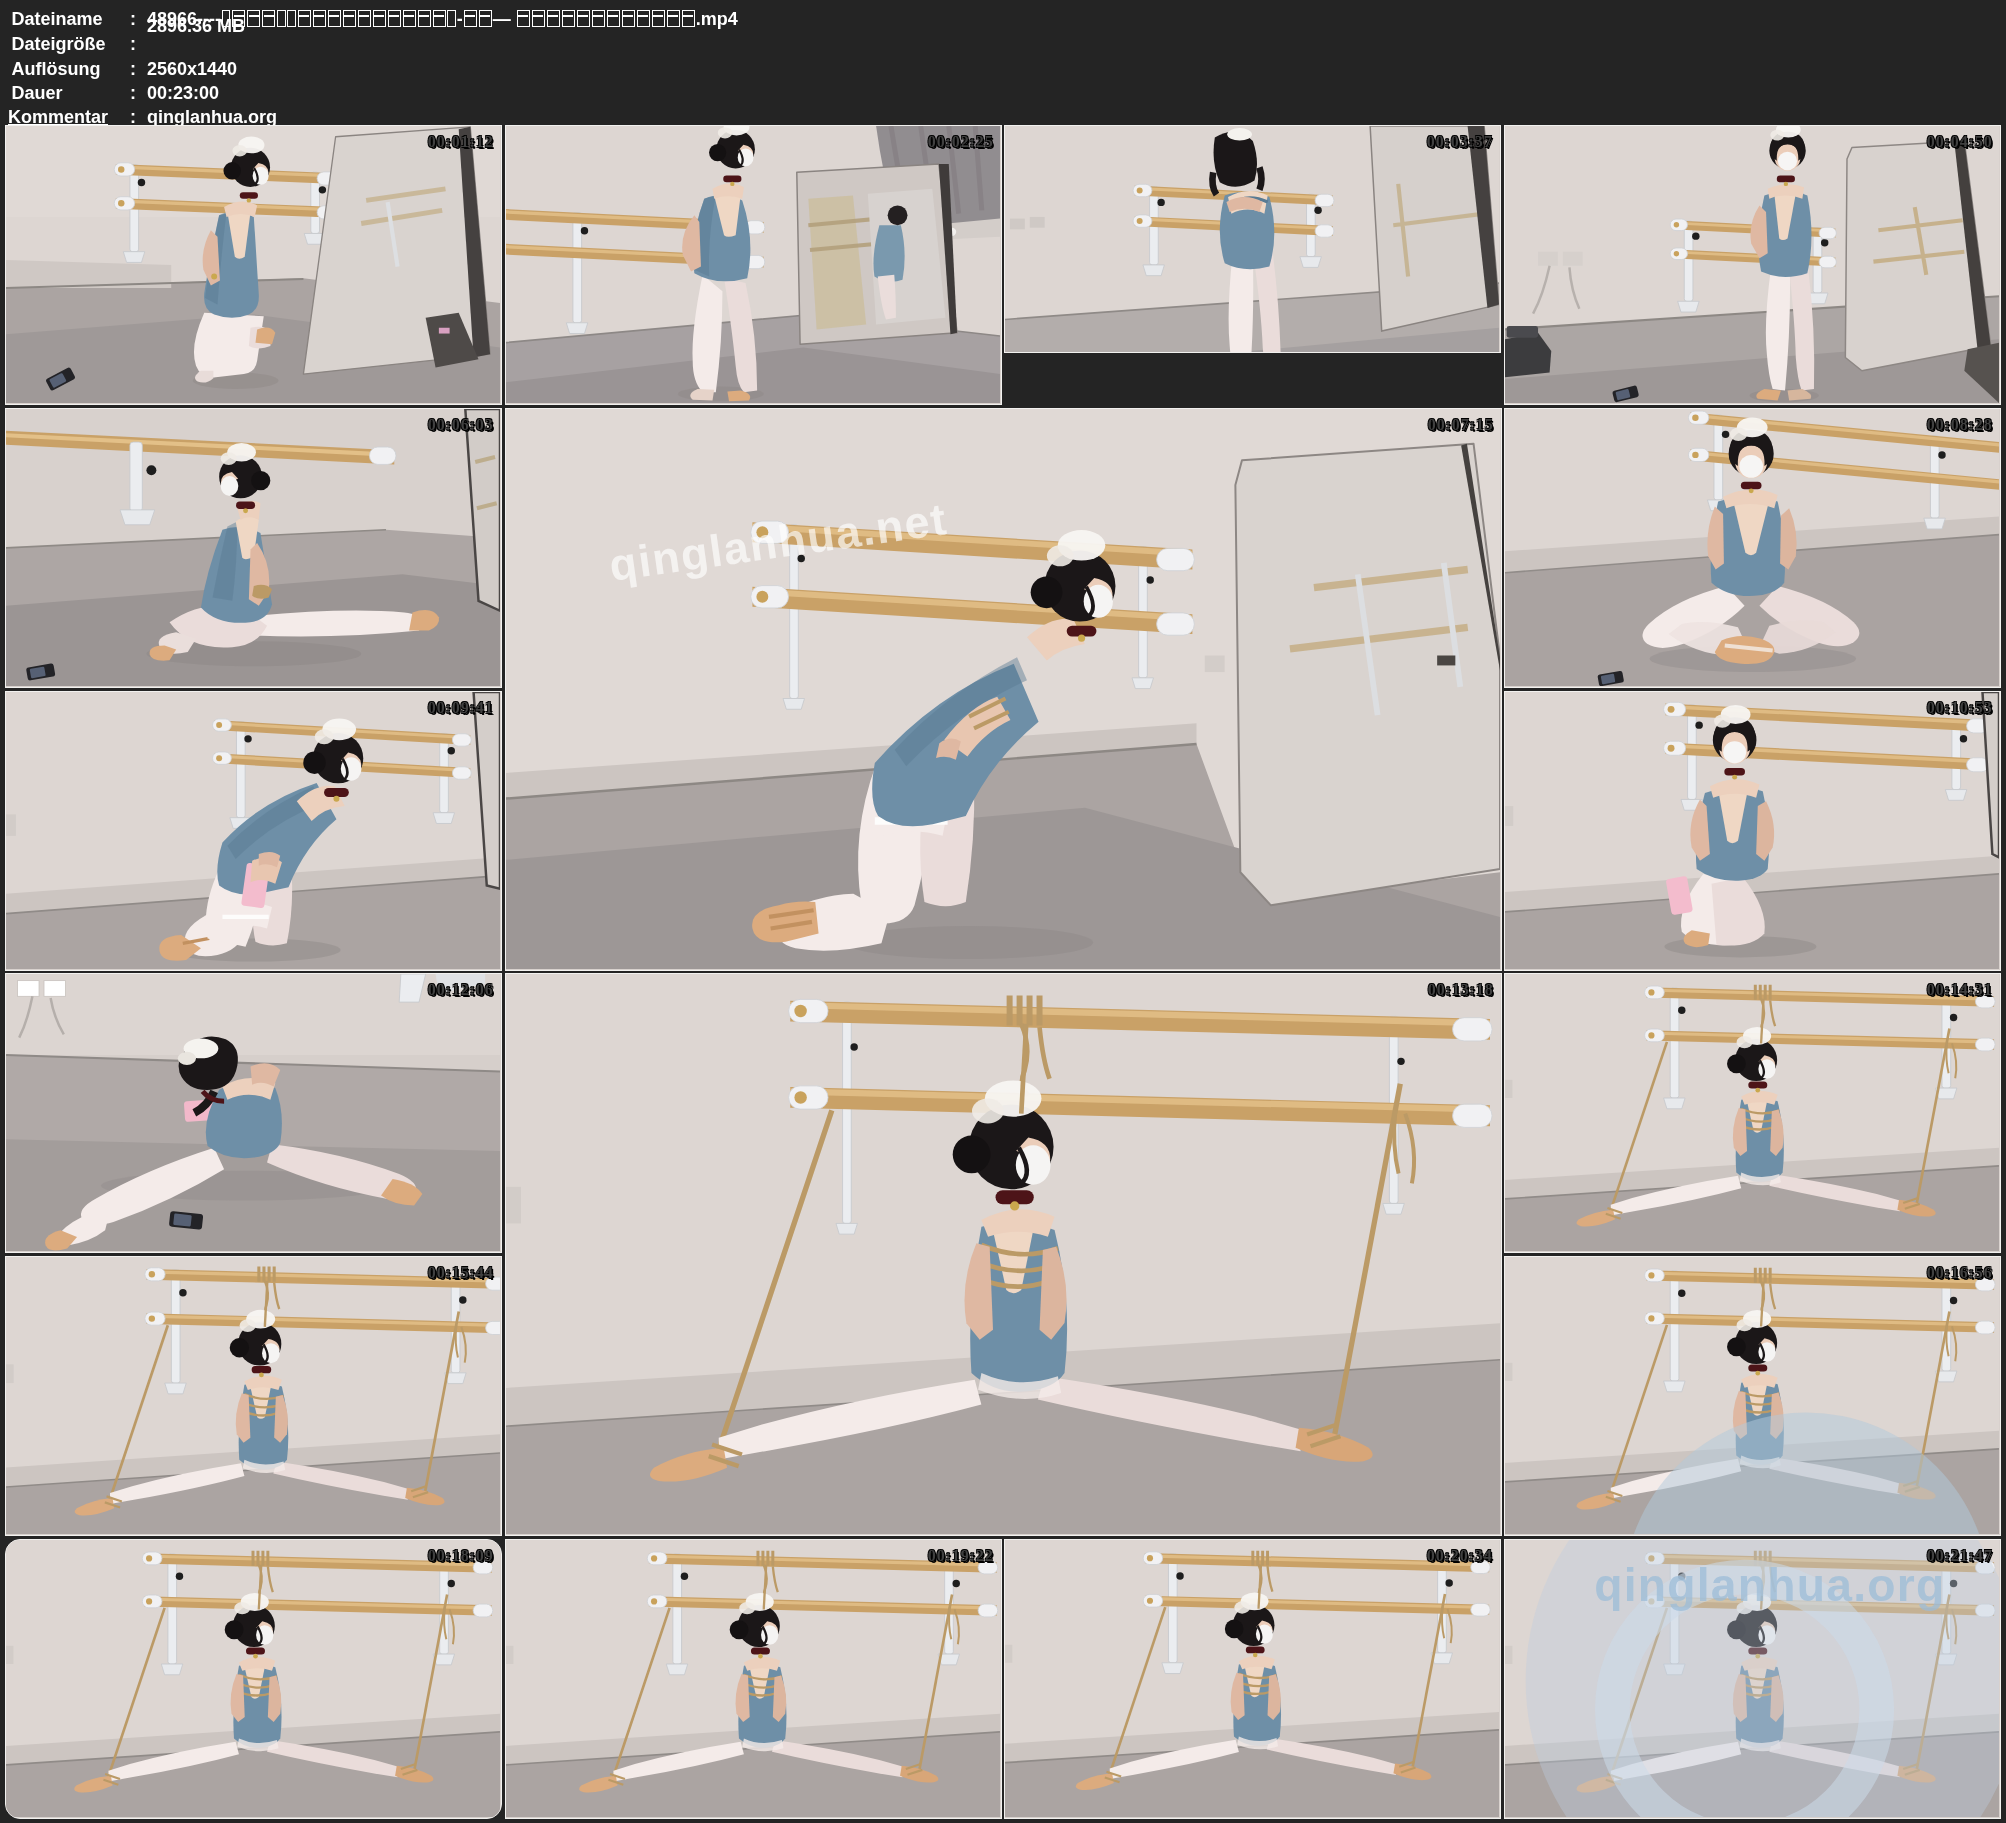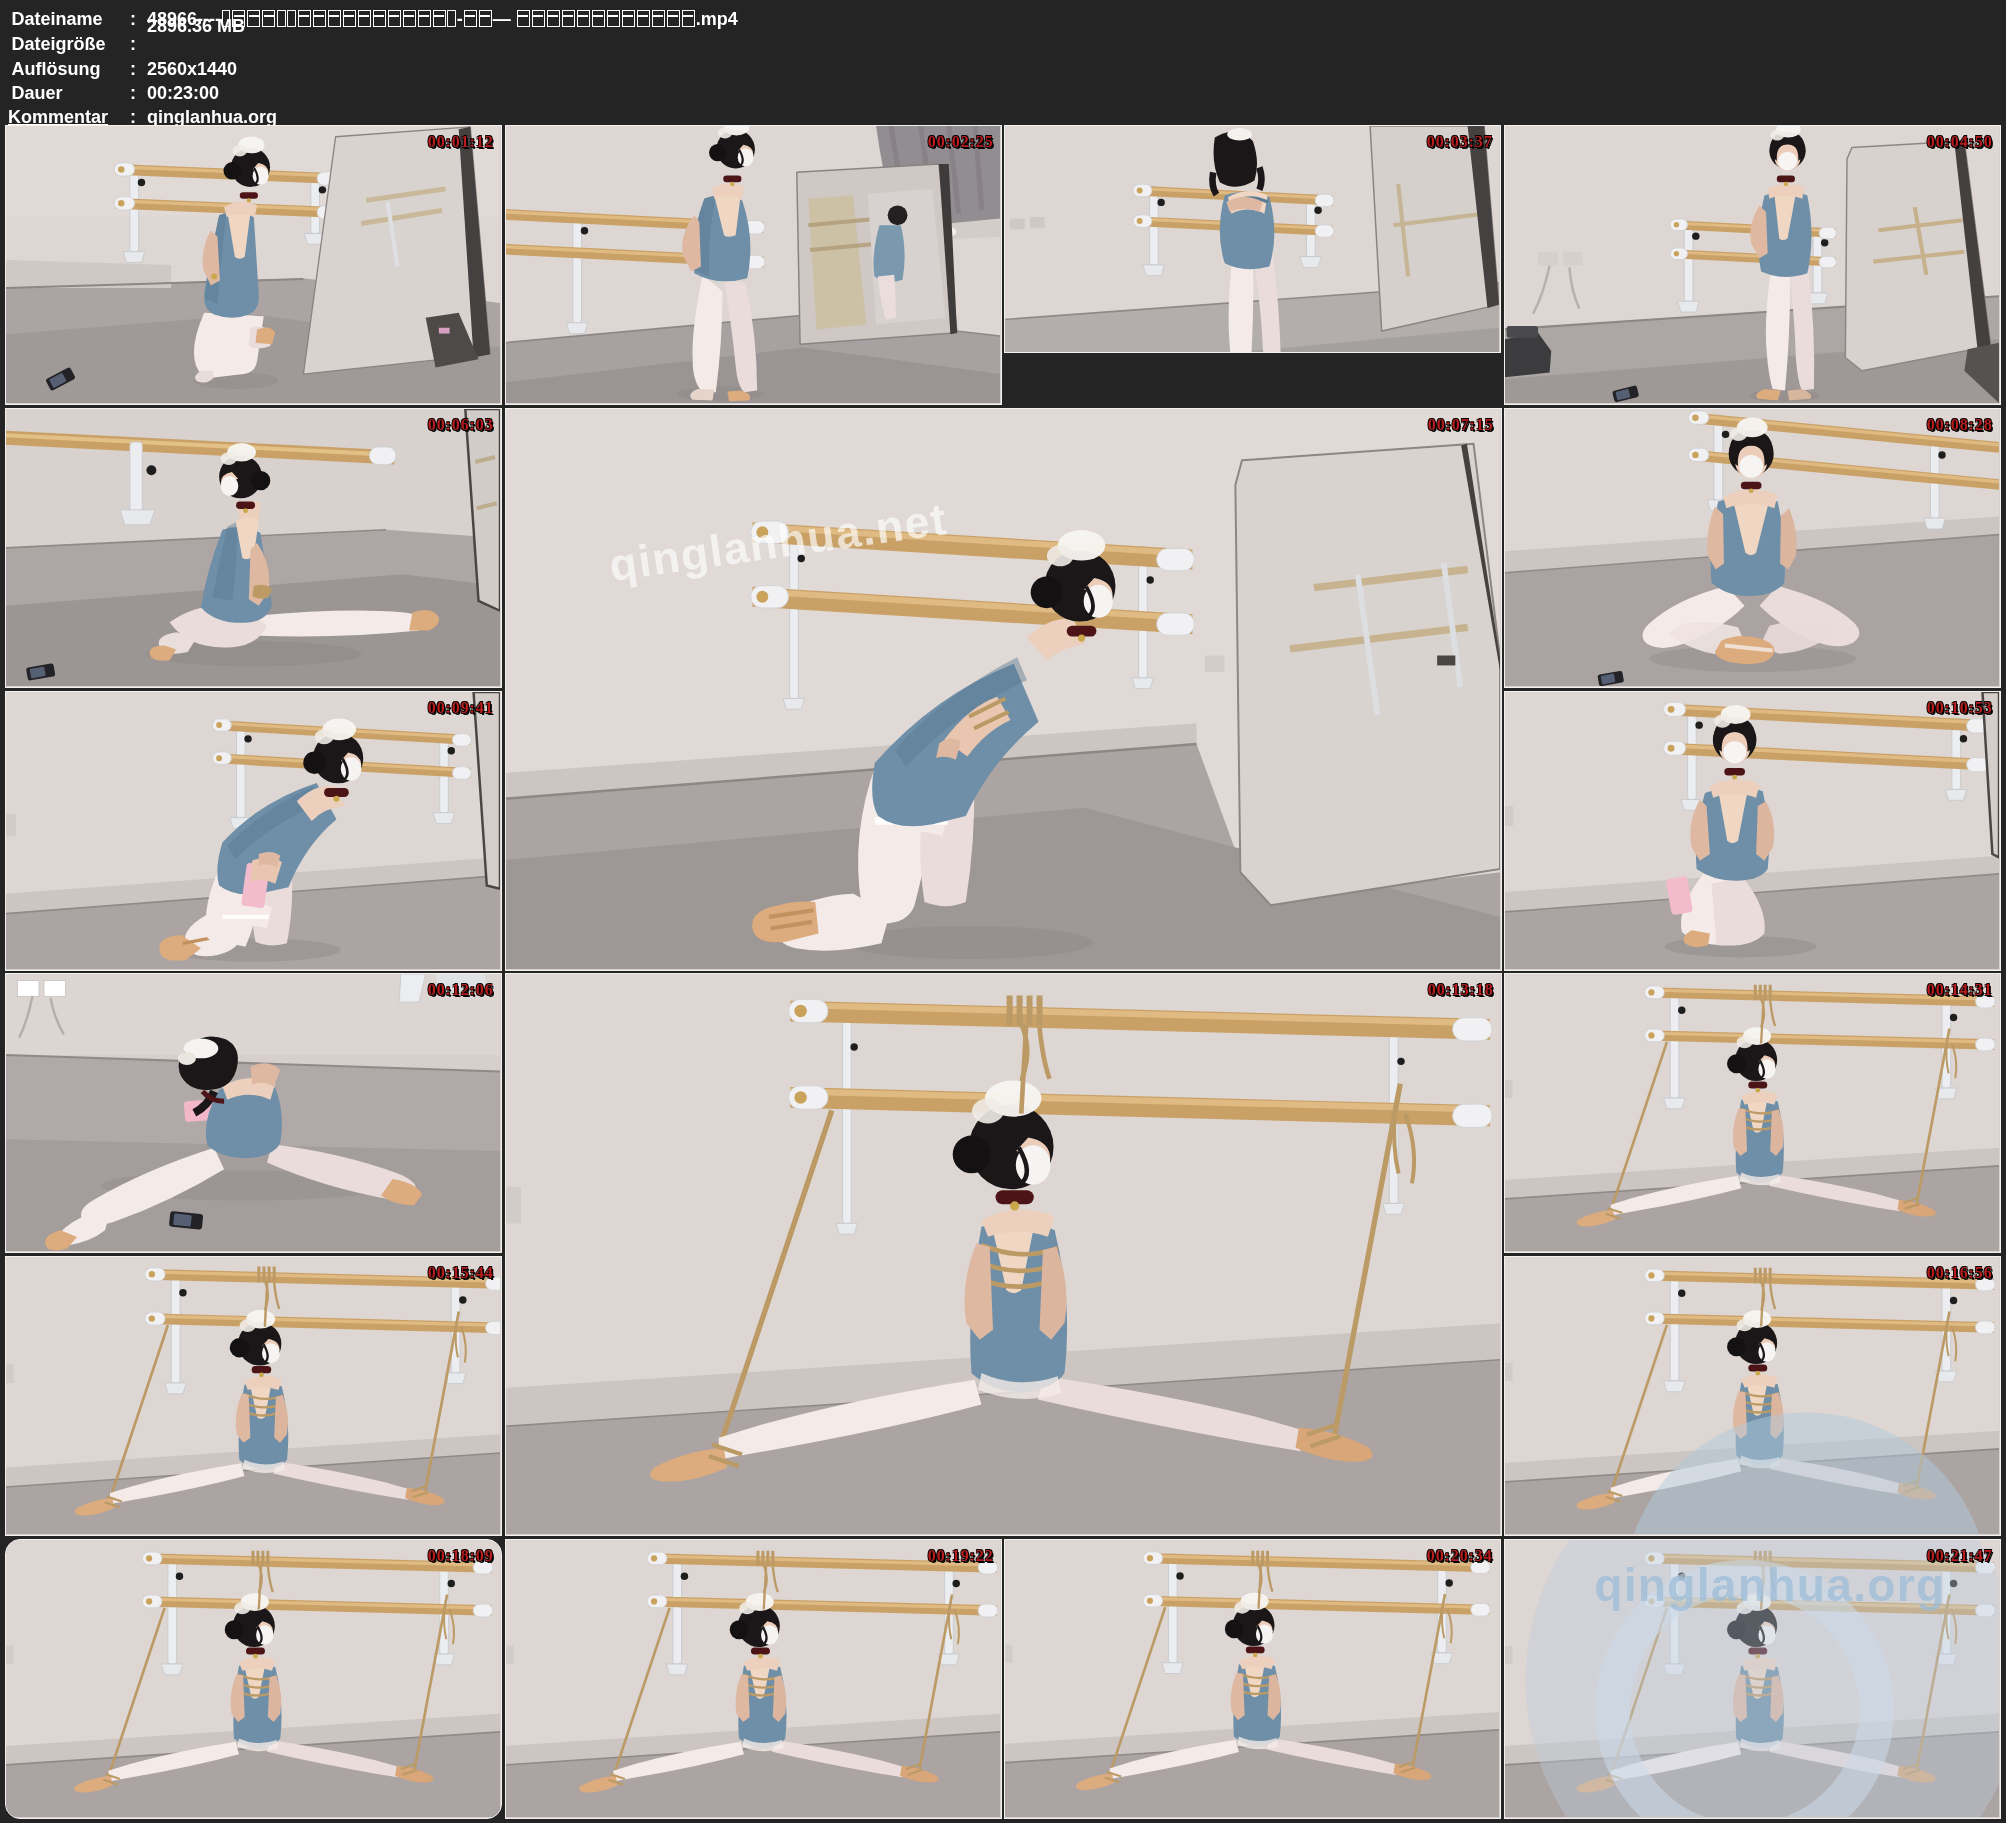--- a/index.html
+++ b/index.html
@@ -1,21 +1,21 @@
 <!DOCTYPE html>
 <html style="font-size:13.2px"><head><meta charset="utf-8"><style>
 html,body{margin:0;padding:0;background:#242424;width:2006px;height:1823px;overflow:hidden;}
 body{font-family:"Liberation Sans",sans-serif;position:relative;}
 .hdr{position:absolute;color:#fff;font-weight:bold;font-size:18px;white-space:nowrap;}
 .cjm{display:inline-block;width:11px;height:15px;border:1.9px solid #fff;margin:0 1px;vertical-align:-1.7px;position:relative;}
 .cjm:after{content:"";position:absolute;left:0.4px;right:0.4px;top:4.8px;height:1.9px;background:#fff;}
 .cjn{display:inline-block;width:6.6px;height:15px;border:1.8px solid #fff;margin:0 0.8px;vertical-align:-1.7px;}
 .cell{position:absolute;border:1.7px solid #f2f1ef;background:#d8d1cd;box-sizing:border-box;overflow:hidden;}
 .cell svg{display:block;}
-.ts{position:absolute;top:6.6px;right:7.4px;font-family:"Liberation Serif",serif;font-weight:bold;font-size:16px;letter-spacing:0.9px;color:#b91c1c;text-shadow:-0.8px -0.8px 0 #000,0.8px -0.8px 0 #000,-0.8px 0.8px 0 #000,1.8px 2px 0 #000,0.8px 0.8px 0 #000;}
+.ts{position:absolute;top:6.6px;right:7.4px;font-family:"Liberation Serif",serif;font-weight:bold;font-size:16px;letter-spacing:0.9px;color:#404040;text-shadow:-0.8px -0.8px 0 #000,0.8px -0.8px 0 #000,-0.8px 0.8px 0 #000,1.8px 2px 0 #000,0.8px 0.8px 0 #000;}
 </style></head>
 <body>
 <div class="hdr" style="left:11.6px;top:9px;">Dateiname</div>
 <div class="hdr" style="left:130px;top:9px;">:</div>
 <div class="hdr" style="left:147px;top:9px;">48966----<span class="cjn"></span><span class="cjm"></span><span class="cjm"></span><span class="cjm"></span><span class="cjn"></span><span class="cjn"></span><span class="cjm"></span><span class="cjm"></span><span class="cjm"></span><span class="cjm"></span><span class="cjm"></span><span class="cjm"></span><span class="cjm"></span><span class="cjm"></span><span class="cjm"></span><span class="cjm"></span><span class="cjn"></span>-<span class="cjm"></span><span class="cjm"></span>— <span class="cjm"></span><span class="cjm"></span><span class="cjm"></span><span class="cjm"></span><span class="cjm"></span><span class="cjm"></span><span class="cjm"></span><span class="cjm"></span><span class="cjm"></span><span class="cjm"></span><span class="cjm"></span><span class="cjm"></span>.mp4</div>
 <div class="hdr" style="left:11.6px;top:34px;">Dateigröße</div>
 <div class="hdr" style="left:130px;top:34px;">:</div>
 <div class="hdr" style="left:147px;top:16px;">2896.36 MB</div>
 <div class="hdr" style="left:11.6px;top:59px;">Auflösung</div>
 <div class="hdr" style="left:130px;top:59px;">:</div>

